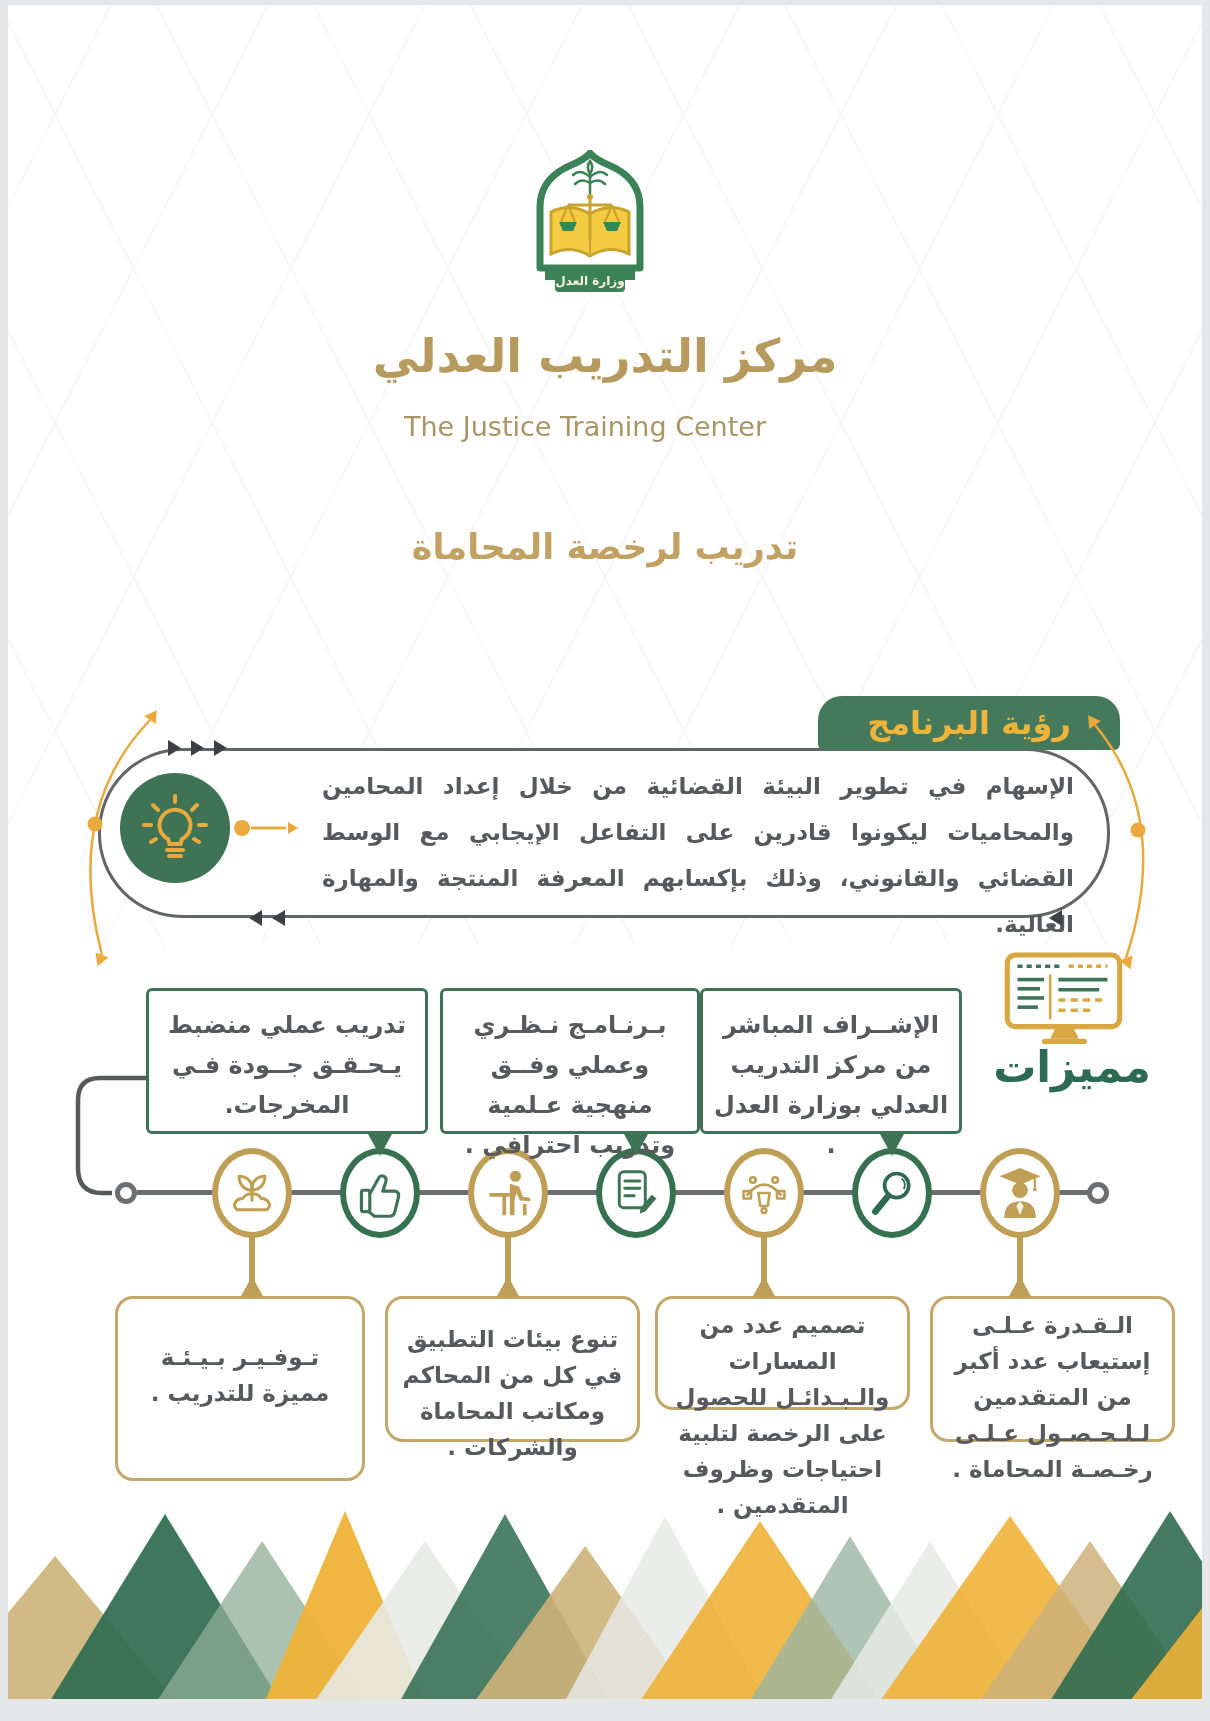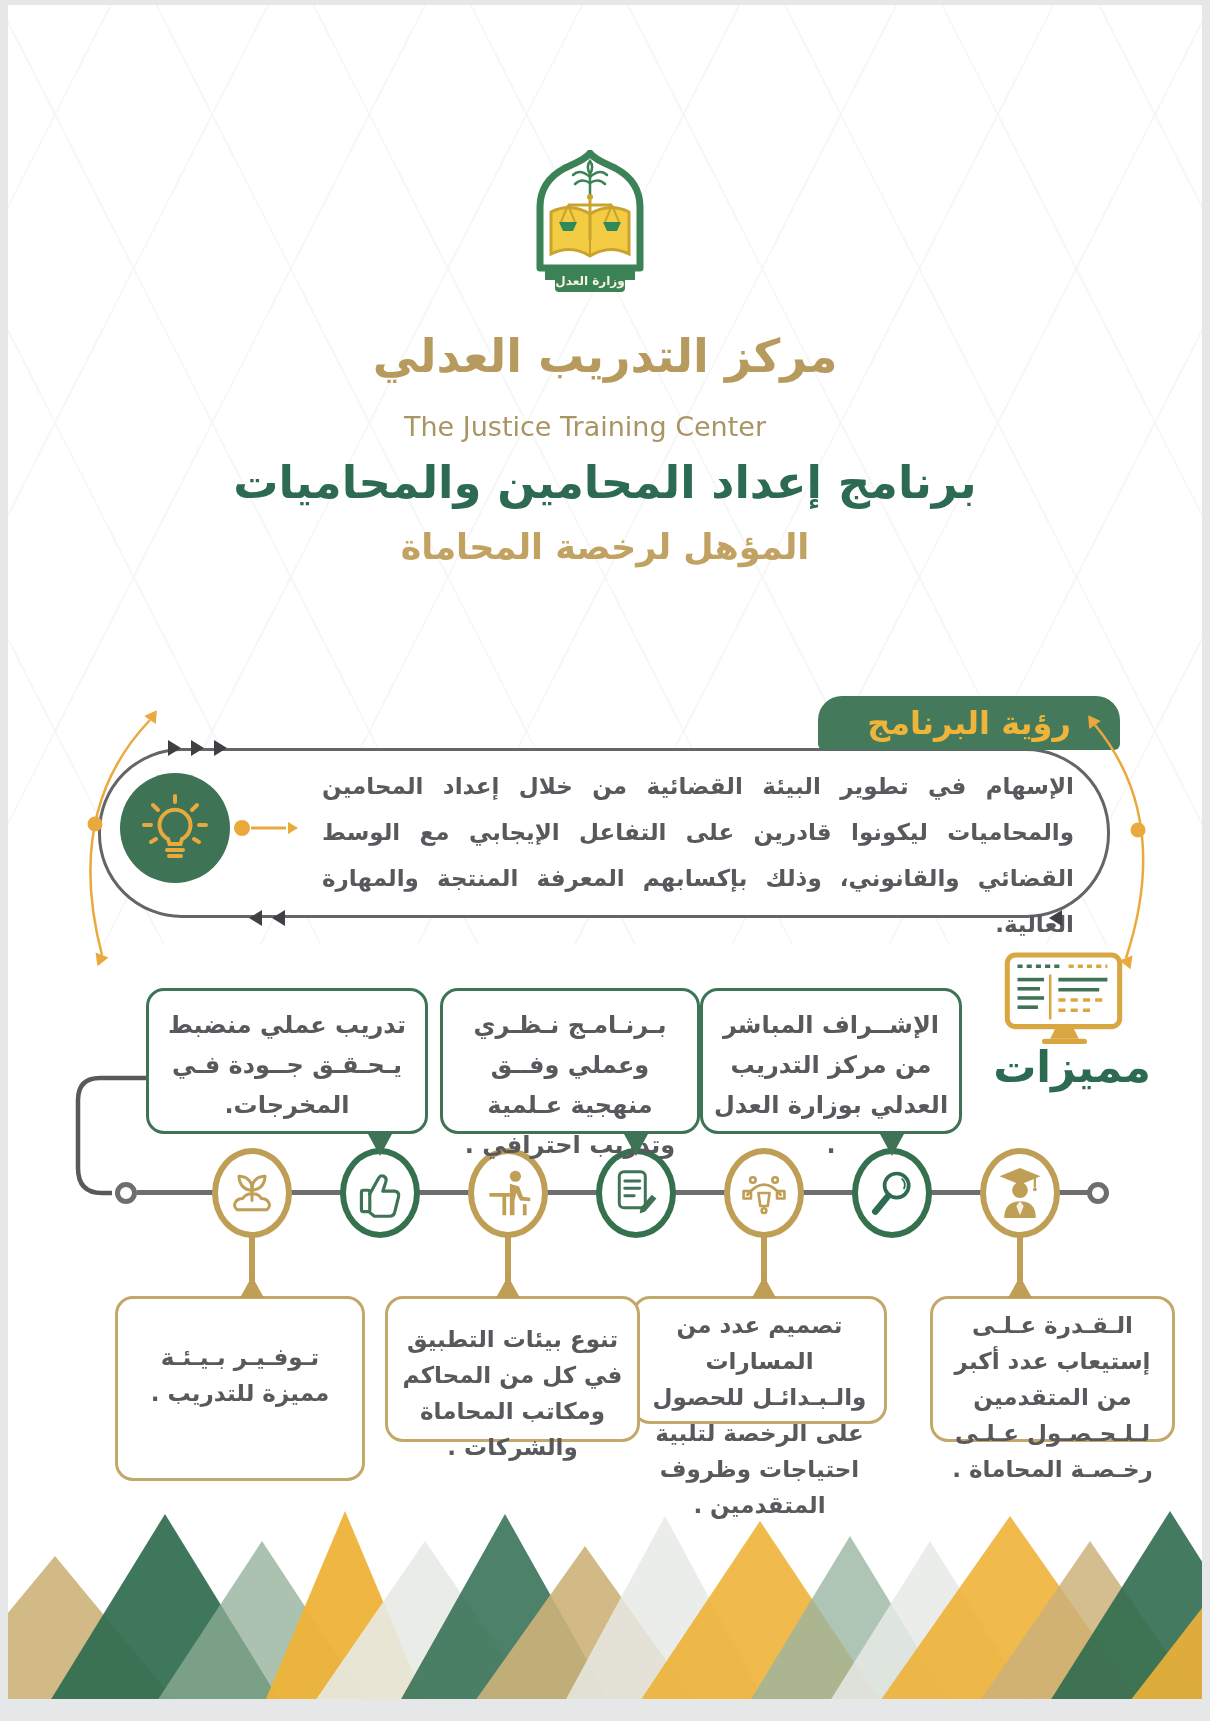--- a/index.html
+++ b/index.html
@@ -34,29 +34,29 @@
     border-radius:84px;background:#fff;z-index:1;}
   #vision-text{left:322px;top:763px;width:752px;height:145px;z-index:3;
     font-size:23px;font-weight:bold;color:#57595c;line-height:46px;
     text-align:justify;text-align-last:right;}
   #bulb-circle{left:120px;top:773px;width:110px;height:110px;background:#3e7355;border-radius:50%;
     z-index:3;display:flex;align-items:center;justify-content:center;}
   
   #features-heading{left:952px;top:1038px;width:240px;text-align:center;z-index:3;
     font-size:43px;font-weight:bold;color:#2c6a51;line-height:58px;}
   
-  .tbox{position:absolute;background:#fff;border:3px solid #3e7355;border-radius:18px;z-index:4;
+  .tbox{position:absolute;background:#fff;border:3px solid #3e7355;border-radius:6px;z-index:4;
     font-size:24px;font-weight:bold;color:#57595c;text-align:center;line-height:40px;padding:14px 10px 0 10px;}
   .bbox{position:absolute;background:#fff;border:3px solid #c3a76b;border-radius:18px;z-index:4;
     font-size:23px;font-weight:bold;color:#57595c;text-align:center;line-height:36px;padding:8px 10px 0 10px;}
   #top-box-supervision{left:700px;top:988px;width:262px;height:146px;}
   #top-box-methodology{left:440px;top:988px;width:260px;height:146px;}
   #top-box-quality{left:146px;top:988px;width:282px;height:146px;}
   #bottom-box-capacity{left:930px;top:1296px;width:245px;height:146px;}
-  #bottom-box-tracks{left:632px;top:1296px;width:255px;height:128px;}
+  #bottom-box-tracks{left:655px;top:1296px;width:255px;height:114px;}
   #bottom-box-environments{left:385px;top:1296px;width:255px;height:146px;padding-top:22px;}
   #bottom-box-training-env{left:115px;top:1296px;width:250px;height:185px;padding-top:40px;}
   
   #timeline-line{left:137px;top:1190px;width:953px;height:5px;background:#6d6e70;z-index:1;}
   .ring{position:absolute;width:22px;height:22px;border:5px solid #6d6e70;border-radius:50%;
     background:#fff;z-index:2;}
   .tl-circle{position:absolute;width:80px;height:90px;border-radius:50%;background:#fff;z-index:3;
     display:flex;align-items:center;justify-content:center;}
   .tl-green{border:6px solid #35714f;}
   .tl-gold{border:6px solid #bf9e55;}
@@ -100,22 +100,21 @@
     </g>
     <rect x="22" y="118" width="12" height="12" fill="#3c8257"></rect>
     <rect x="100" y="118" width="12" height="12" fill="#3c8257"></rect>
     <rect x="32" y="118" width="70" height="24" rx="4" fill="#3c8257"></rect>
     <text x="67" y="135" text-anchor="middle" font-size="12" font-weight="bold" fill="#f7f3df">وزارة العدل</text>
   </svg>
 
   <div class="abs ar" id="calligraphy" lang="ar">مركز التدريب العدلي</div>
   <div class="abs" id="center-name-en">The Justice Training Center</div>
 
-  <h1 class="abs ar" id="program-title" lang="ar">برنامج إعداد المحامين والمحاميات</h1>
-  <h2 class="abs ar" id="program-subtitle" lang="ar">المؤهل لرخصة المحاماة</h2>
+  <h2 class="abs ar" id="program-subtitle" lang="ar">تدريب لرخصة المحاماة</h2>
 
   <div class="abs ar" id="vision-banner" lang="ar">رؤية البرنامج</div>
   <div class="abs" id="vision-box"></div>
   <p class="abs ar" id="vision-text" lang="ar" style="margin:0;">الإسهام في تطوير البيئة القضائية من خلال إعداد المحامين والمحاميات ليكونوا قادرين على التفاعل الإيجابي مع الوسط القضائي والقانوني، وذلك بإكسابهم المعرفة المنتجة والمهارة العالية.</p>
 
   <div class="abs" id="bulb-circle">
     <svg width="70" height="70" viewBox="0 0 70 70">
       <g stroke="#eaa93c" stroke-width="4" fill="none" stroke-linecap="round">
         <path d="M28,46 a15.5,15.5 0 1 1 14,0 l-1.5,5 h-11 z"></path>
         <line x1="27" y1="57" x2="43" y2="57"></line>

